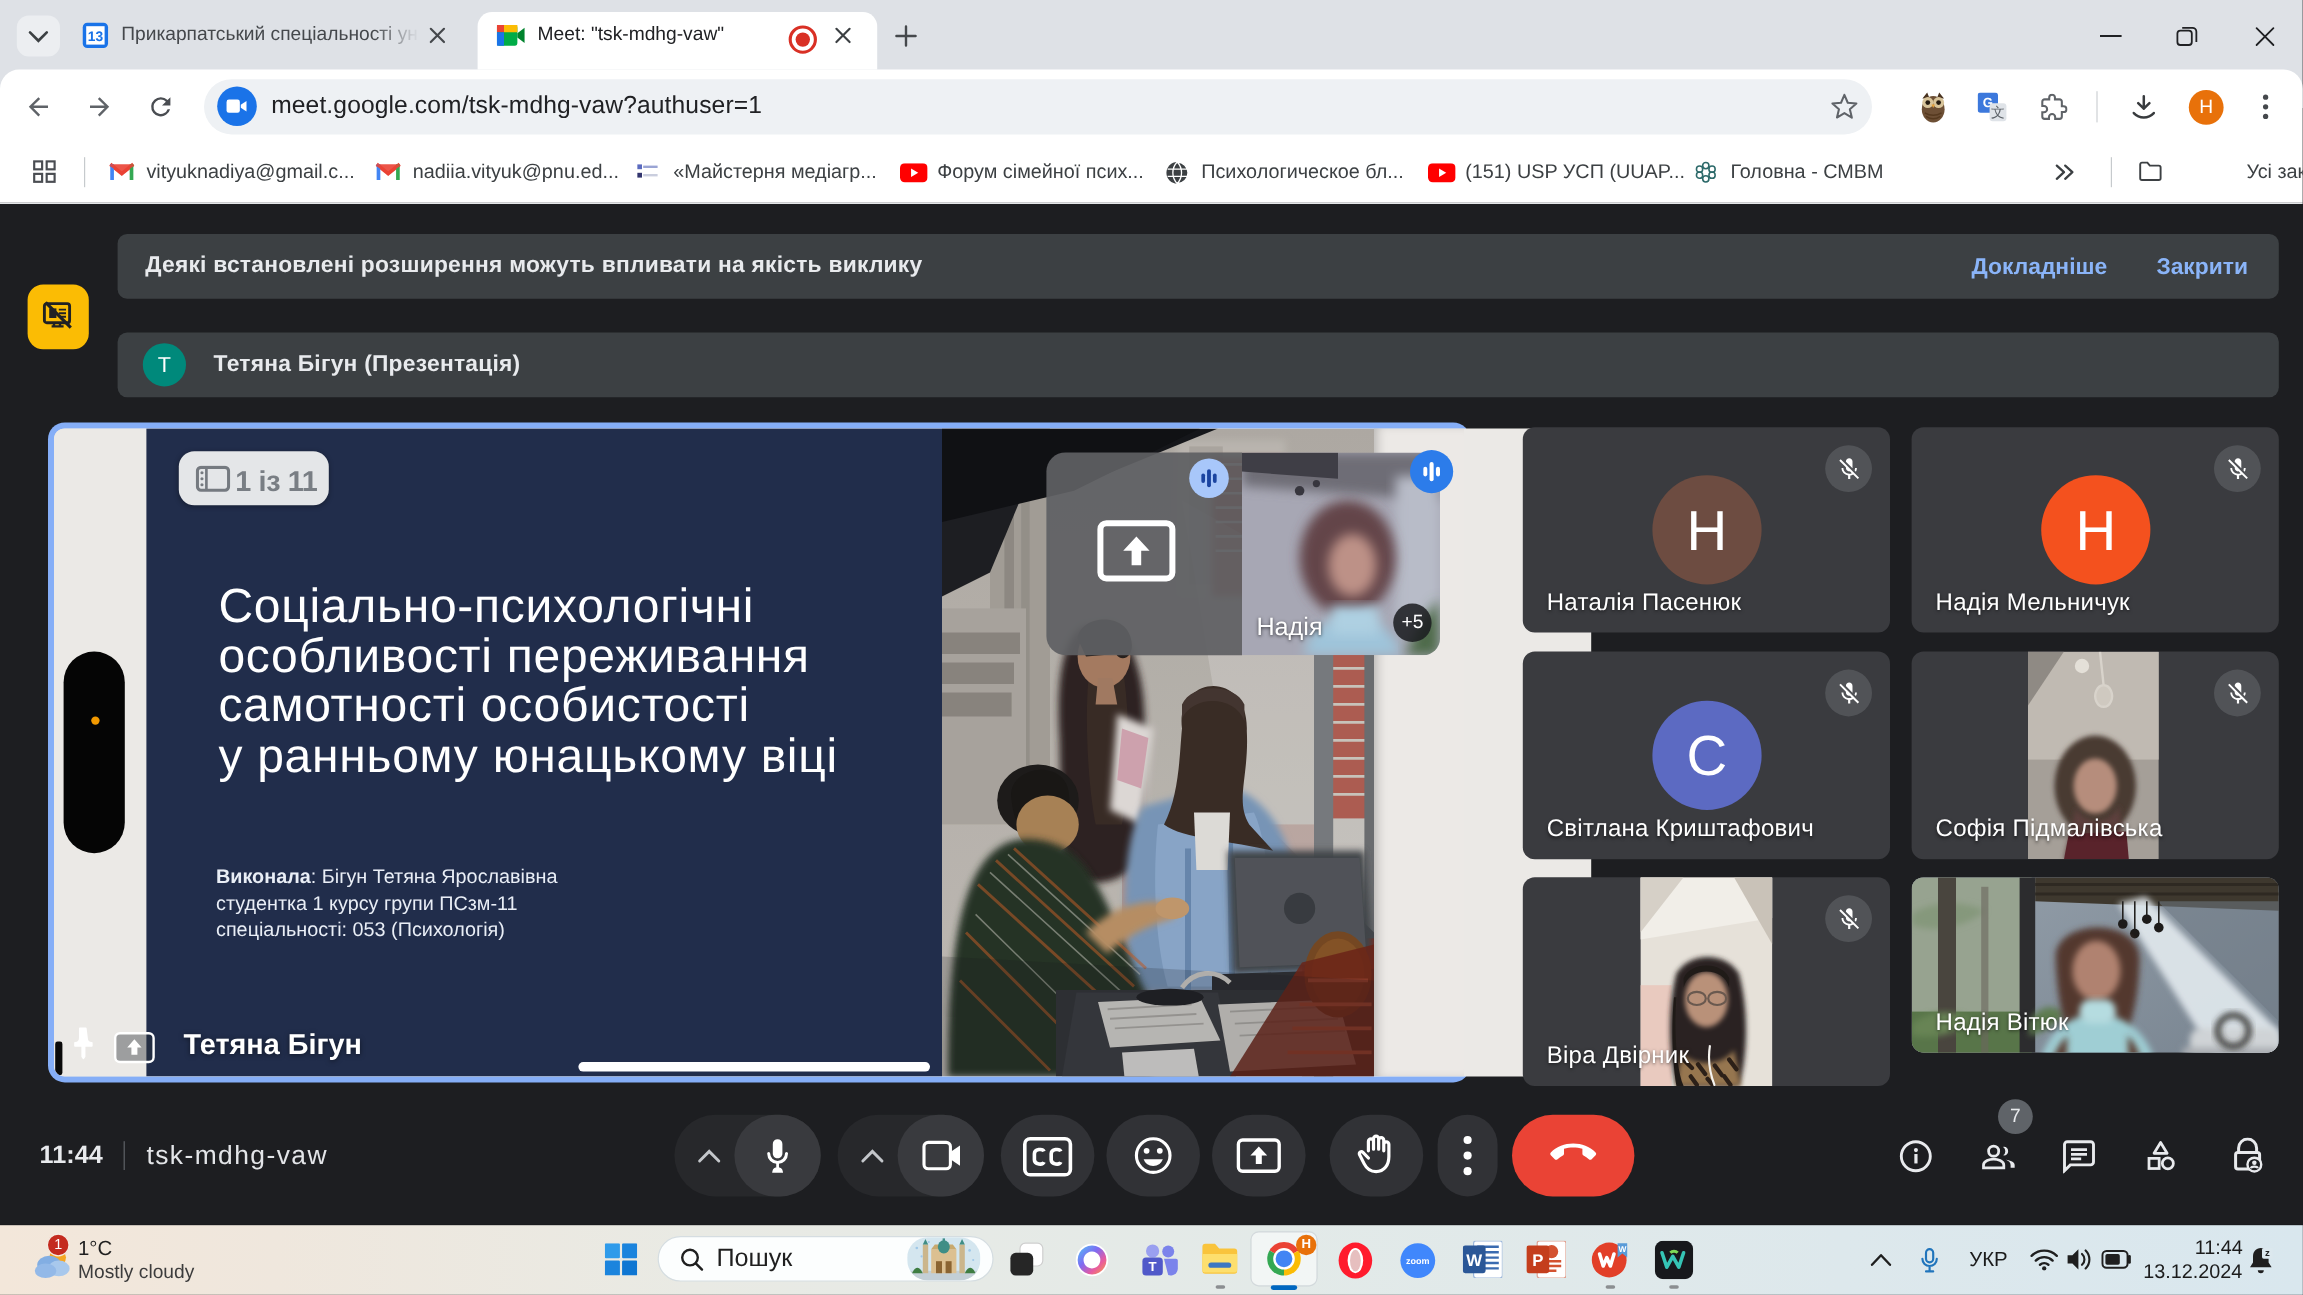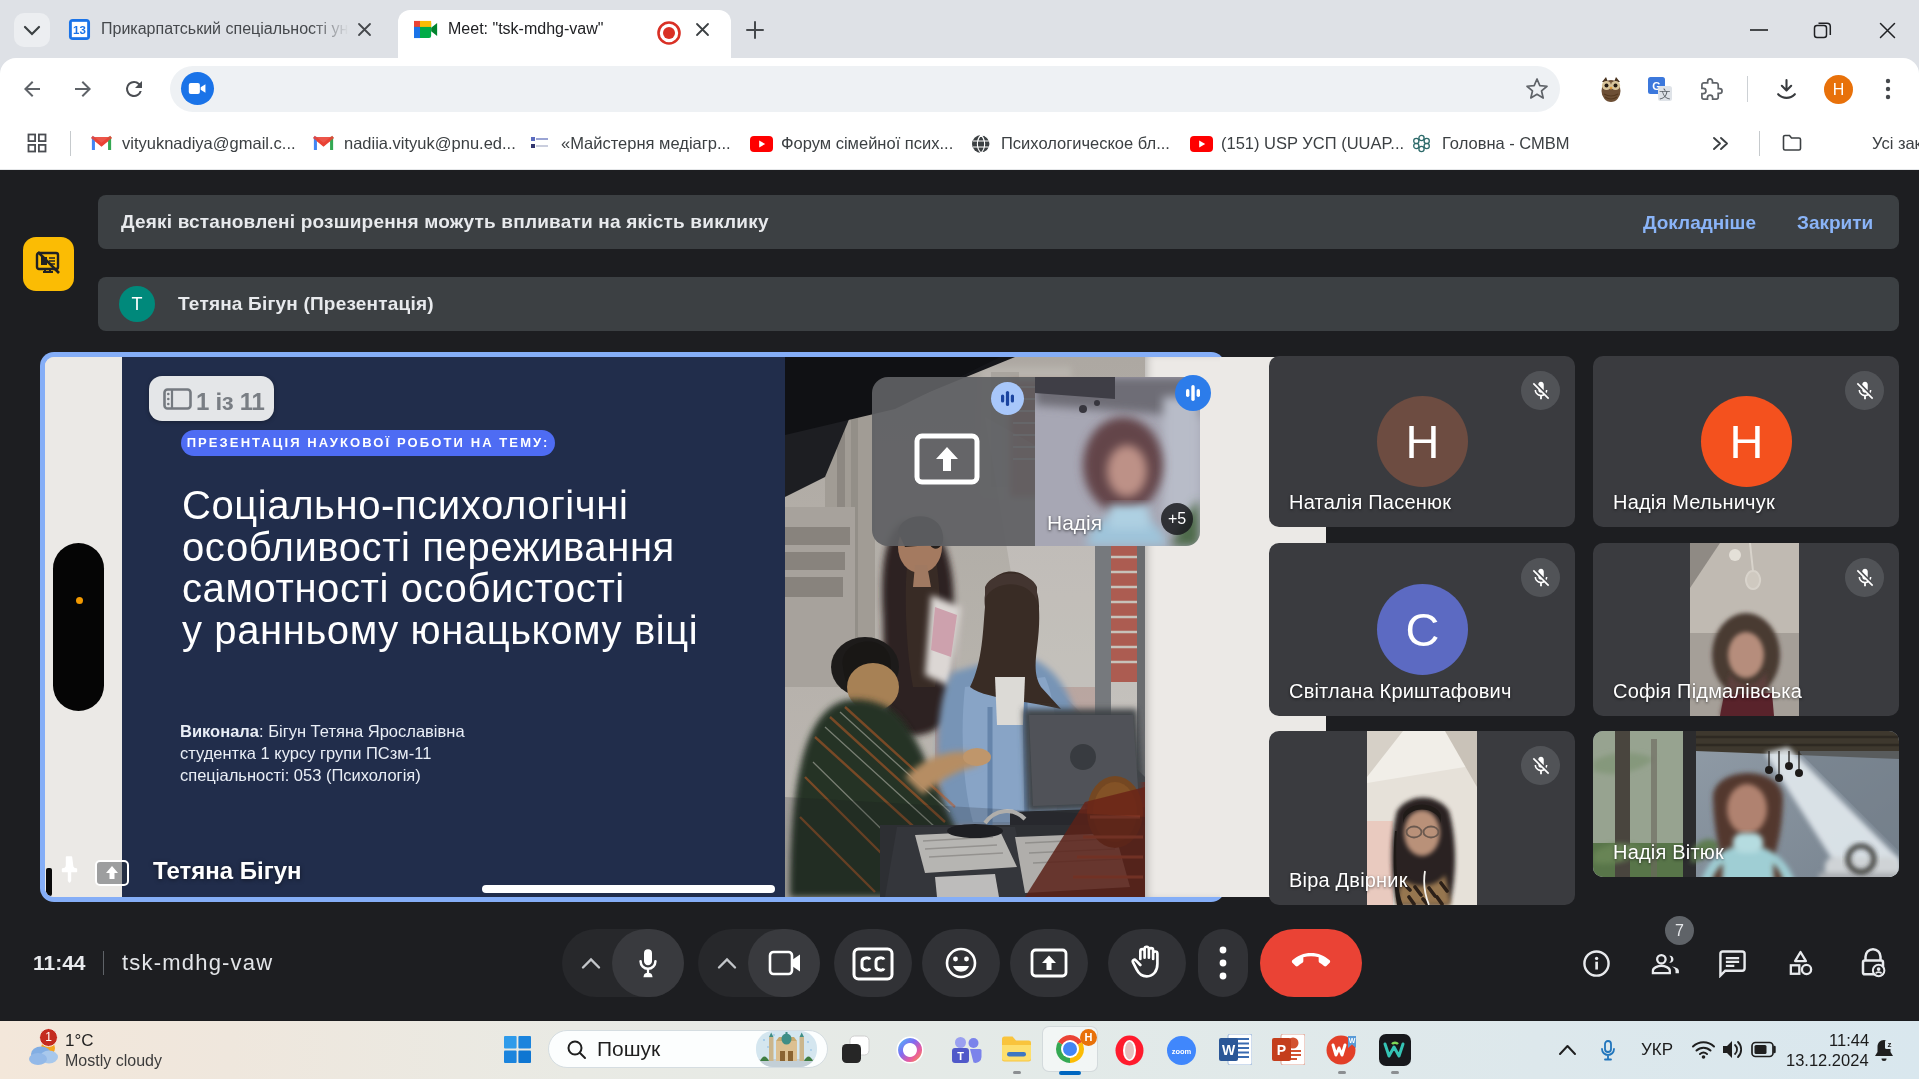--- a/index.html
+++ b/index.html
@@ -81,20 +81,21 @@
     </svg>
 <svg class="abs" style="left:122px;top:77px;" width="24" height="24" viewBox="0 0 24 24">
       <path d="M17.65 6.35A7.96 7.96 0 0 0 12 4a8 8 0 1 0 7.73 10h-2.08A6 6 0 1 1 12 6c1.66 0 3.14.69 4.22 1.78L13 11h7V4l-2.35 2.35z" fill="#4a4d52"></path>
     </svg>
 <div class="abs" style="left:170px;top:66px;width:1390px;height:46px;border-radius:23px;background:#eef1f4;"></div>
 <div class="abs" style="left:181px;top:72px;width:33px;height:33px;border-radius:50%;background:#1a73e8;"></div>
 <svg class="abs" style="left:188px;top:80px;" width="19" height="17" viewBox="0 0 24 20">
       <rect x="1" y="3" width="14" height="14" rx="2.5" fill="#fff"></rect>
       <path d="M16 8.5 L22 4.5 V15.5 L16 11.5 Z" fill="#fff"></path>
     </svg>
+<div class="abs" style="left:226px;top:76px;font-size:20.5px;color:#202124;letter-spacing:.1px;">meet.google.com/tsk-mdhg-vaw?authuser=1</div>
 <svg class="abs" style="left:1525px;top:77px;" width="24" height="24" viewBox="0 0 24 24">
       <path d="M12 17.27L18.18 21l-1.64-7.03L22 9.24l-7.19-.61L12 2 9.19 8.63 2 9.24l5.46 4.73L5.82 21z" fill="none" stroke="#5f6368" stroke-width="1.7" stroke-linejoin="round"></path>
     </svg>
 
 <svg class="abs" style="left:1598px;top:76px;" width="26" height="27" viewBox="0 0 26 27">
       <path d="M4 6 L8 1 L10 6 Z M22 6 L18 1 L16 6 Z" fill="#4a3420"></path>
       <ellipse cx="13" cy="15" rx="9.5" ry="11" fill="#6d4f35"></ellipse>
       <circle cx="8.5" cy="9.5" r="4.6" fill="#d8c49a"></circle>
       <circle cx="17.5" cy="9.5" r="4.6" fill="#d8c49a"></circle>
       <circle cx="8.5" cy="9.5" r="2" fill="#241a10"></circle>
@@ -220,21 +221,20 @@
   <div class="abs" style="left:104px;top:19px;width:125px;height:45px;border-radius:13px;background:#e4e6e8;box-shadow:0 1px 4px rgba(0,0,0,.3);"></div>
   <svg class="abs" style="left:118px;top:31px;" width="29" height="22" viewBox="0 0 29 22">
         <rect x="1.5" y="1.5" width="26" height="19" rx="3" fill="none" stroke="#757a80" stroke-width="2.6"></rect>
         <path d="M9 1.5 V20.5" stroke="#757a80" stroke-width="2.2"></path>
         <circle cx="5.3" cy="6" r="1.3" fill="#757a80"></circle>
         <circle cx="5.3" cy="11" r="1.3" fill="#757a80"></circle>
         <circle cx="5.3" cy="16" r="1.3" fill="#757a80"></circle>
       </svg>
   <div class="abs" style="left:151px;top:31px;font-size:24px;font-weight:bold;color:#797e84;letter-spacing:-.3px;">1 із 11</div>
 
-  <div class="abs" style="left:136px;top:73px;width:374px;height:26px;border-radius:13px;background:#4e6cf3;color:#fff;font-size:13px;font-weight:bold;letter-spacing:2.1px;text-align:center;line-height:26px;">ПРЕЗЕНТАЦІЯ НАУКОВОЇ РОБОТИ НА ТЕМУ:</div>
 
   <div class="abs" style="left:137px;top:128px;width:620px;font-size:40px;font-weight:normal;color:#fff;line-height:41.5px;letter-spacing:.6px;">Соціально-психологічні<br>особливості переживання<br>самотності особистості<br>у ранньому юнацькому віці</div>
 
   <div class="abs" style="left:135px;top:363px;font-size:16.5px;color:#e9eef6;line-height:22px;"><b>Виконала</b>: Бігун Тетяна Ярославівна<br>студентка 1 курсу групи ПСзм-11<br>спеціальності: 053 (Психологія)</div>
 
   <svg class="abs" style="left:740px;top:0;" width="360" height="540" viewBox="0 0 360 540">
     <defs>
       <filter id="bl1" x="-30%" y="-30%" width="160%" height="160%">
             <feGaussianBlur stdDeviation="6"></feGaussianBlur>
           </filter>

